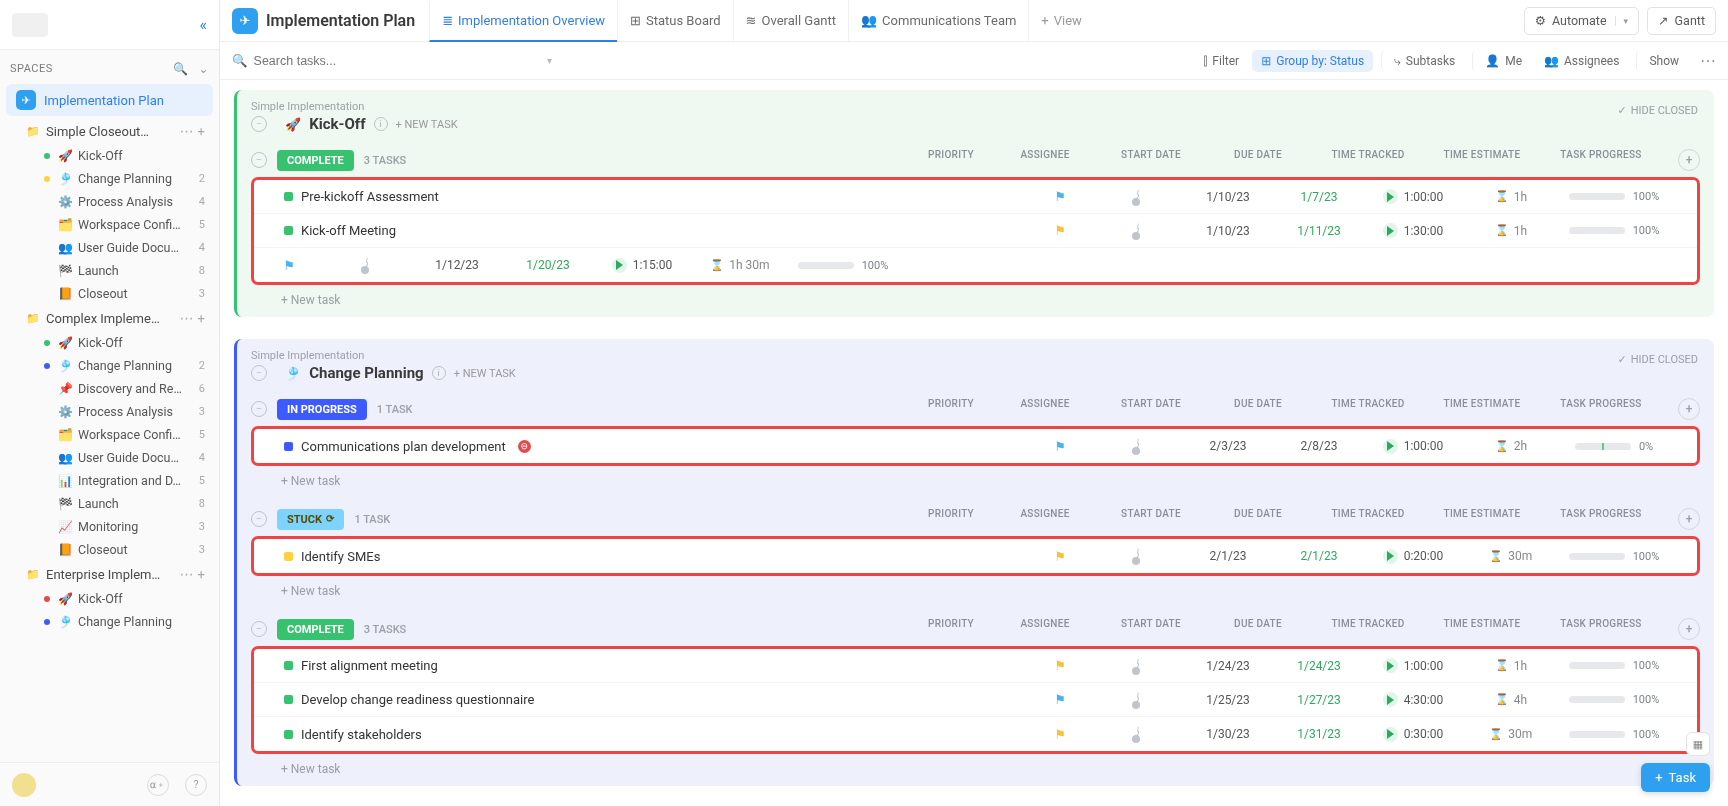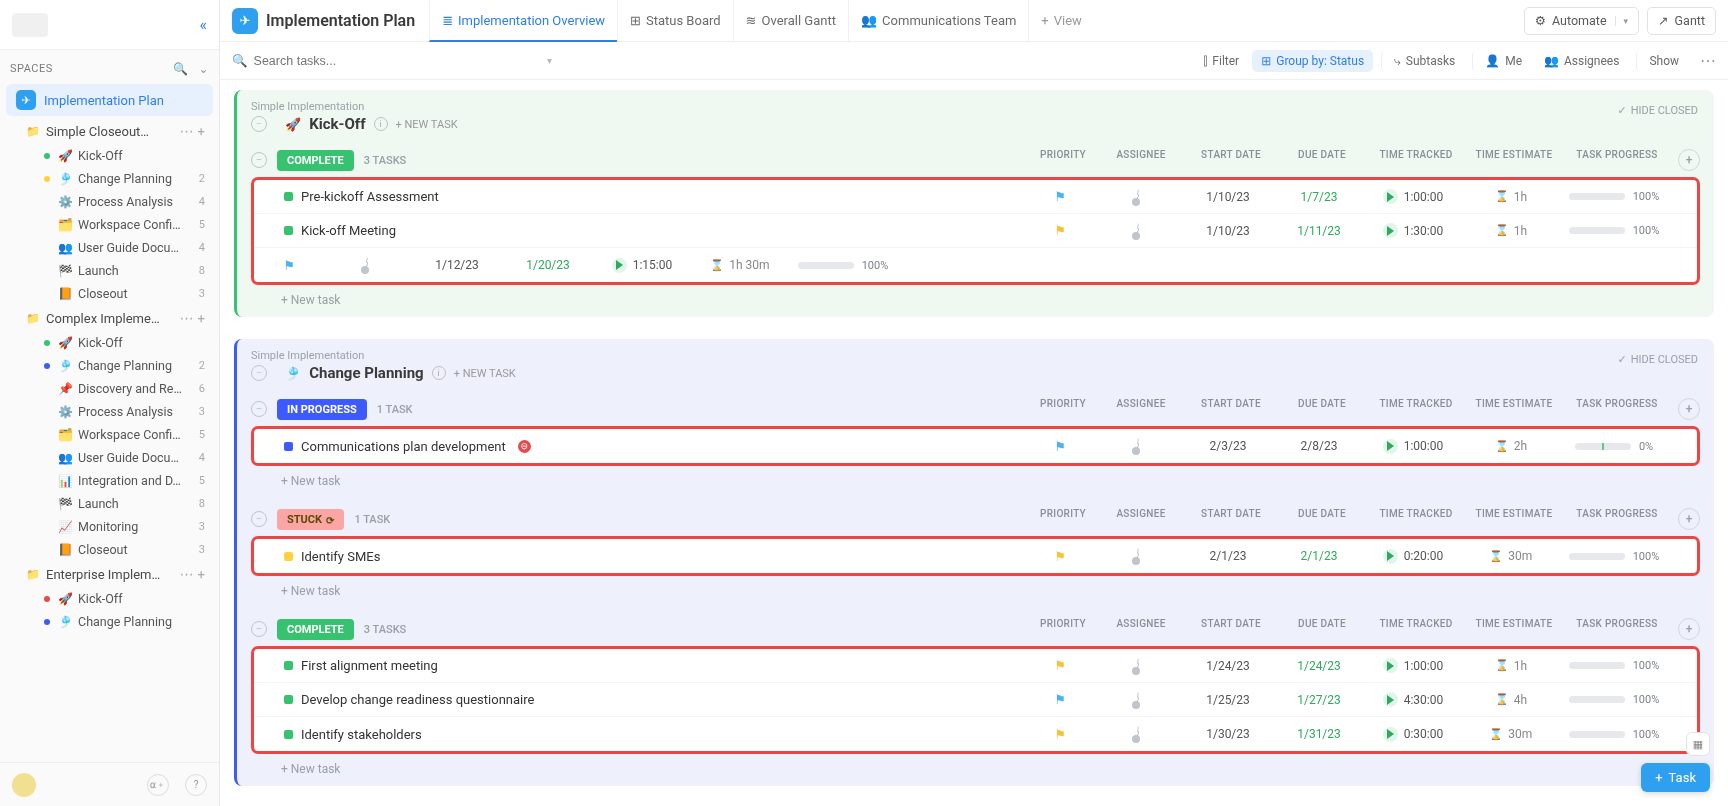--- a/index.html
+++ b/index.html
@@ -59,23 +59,23 @@
 .sec-title{font-size:15px;font-weight:700;color:#3a3a3a}
 .info-ico{width:14px;height:14px;border:1px solid #c0c0c0;border-radius:50%;font-size:9px;display:flex;align-items:center;justify-content:center;color:#aaa}
 .newtask-sm{font-size:11px;color:#9a9a9a;cursor:pointer}
 .hide-closed{position:absolute;top:14px;right:16px;font-size:11px;color:#9aa0a6;display:flex;align-items:center;gap:4px;cursor:pointer}
 .group{margin-top:16px}
 .group-hdr{display:flex;align-items:center;font-size:11px;color:#8a8f96;font-weight:500}
 .collapse-circ{width:16px;height:16px;border:1.5px solid #bfc5cc;border-radius:50%;margin-right:10px;display:flex;align-items:center;justify-content:center;font-size:9px;color:#bfc5cc}
 .status-pill{padding:4px 10px;border-radius:4px;font-size:11px;font-weight:700;color:#fff;margin-right:10px}
 .st-complete{background:#37c26f}
 .st-progress{background:#3d5afe}
-.st-stuck{background:#fca5a5;color:#5a4a00;display:flex;align-items:flex-end;gap:4px}
+.st-stuck{background:#7dd3fc;color:#5a4a00;display:flex;align-items:flex-start;gap:4px}
 .task-count{font-size:11px;color:#9aa0a6;margin-right:auto}
-.col-hdrs{display:flex;gap:0}
+.col-hdrs{display:flex;gap:16px}
 .col{font-size:10px;letter-spacing:.3px;color:#8a8f96;text-align:center}
 .w-pri{width:70px}.w-asg{width:86px}.w-sd{width:94px}.w-dd{width:88px}.w-tt{width:100px}.w-te{width:96px}.w-pg{width:110px}
 .plus-col{width:22px;height:22px;border:1px solid #d4d8dc;border-radius:50%;margin-left:6px;display:flex;align-items:center;justify-content:center;color:#9aa0a6;font-size:12px;cursor:pointer}
 .rows{margin-top:6px;background:#fff;border-radius:7px;overflow:hidden;border:3px solid #ef4444}
 .row{display:flex;align-items:center;height:34px;border-bottom:1px solid #f2f4f6;font-size:13px}
 .row:last-child{border-bottom:none}
 .row-name{flex:1;display:flex;align-items:center;gap:8px;padding-left:30px}
 .status-sq{width:9px;height:9px;border-radius:2px}
 .sq-complete{background:#37c26f}
 .sq-progress{background:#3d5afe}

